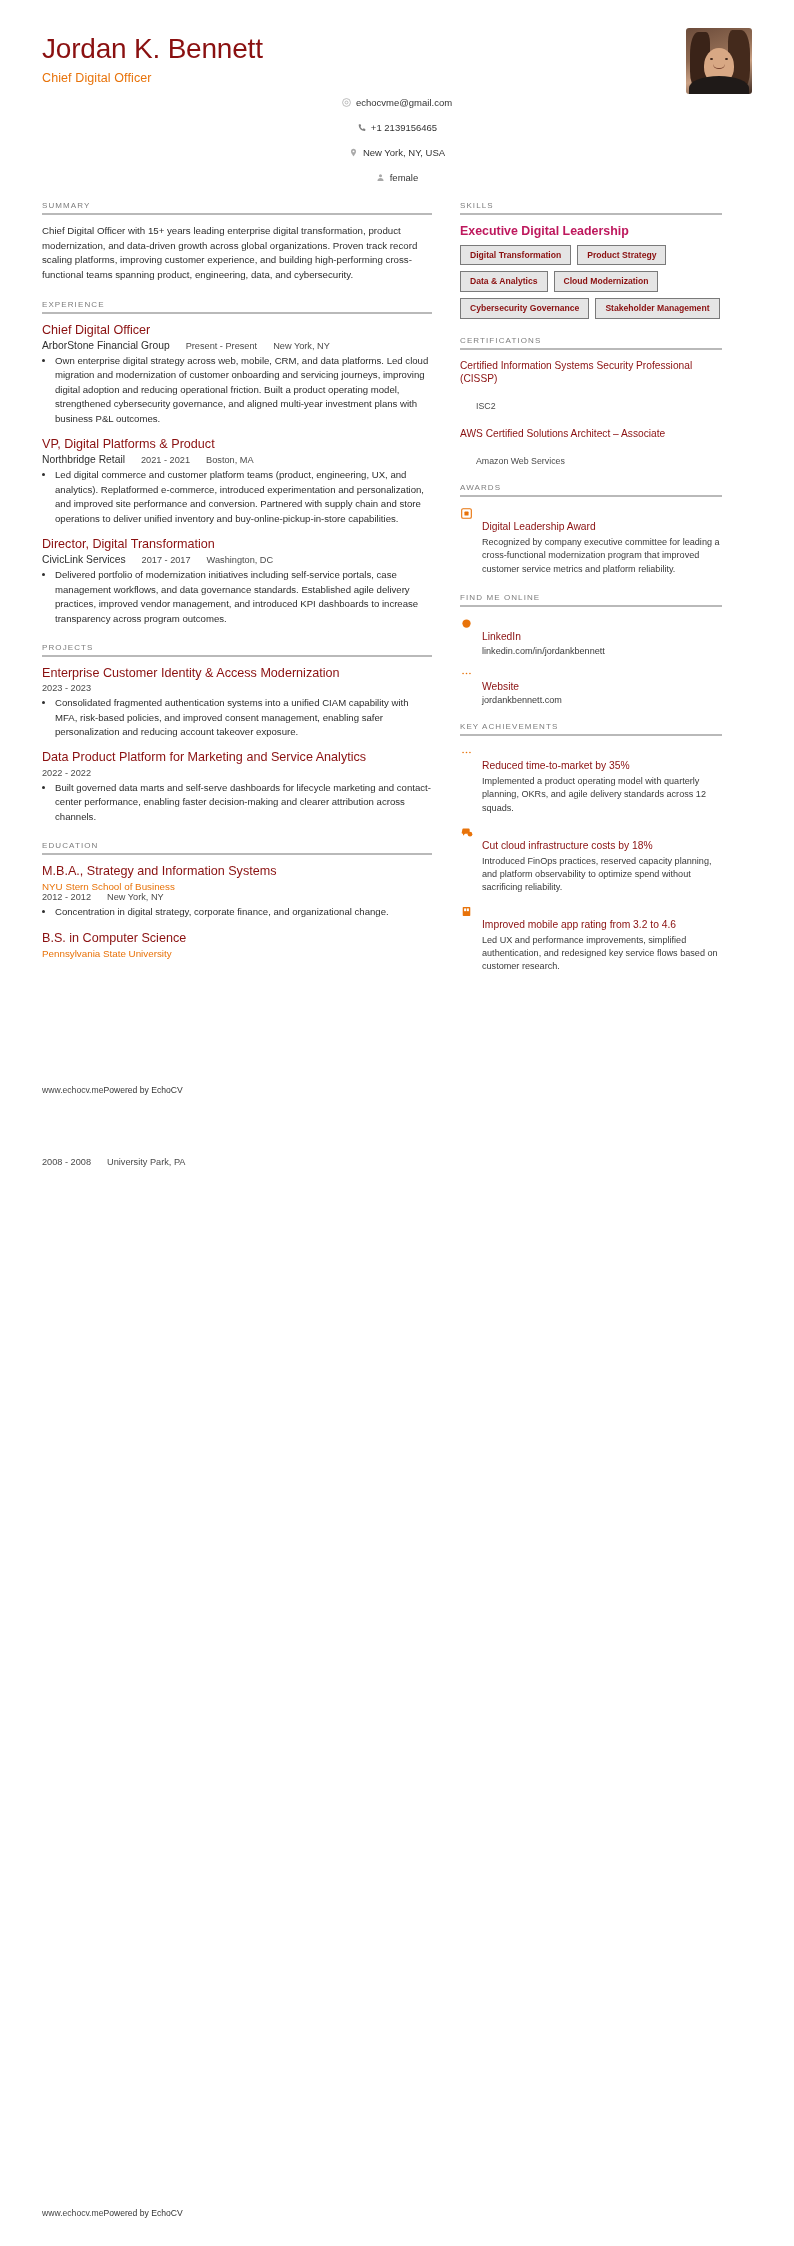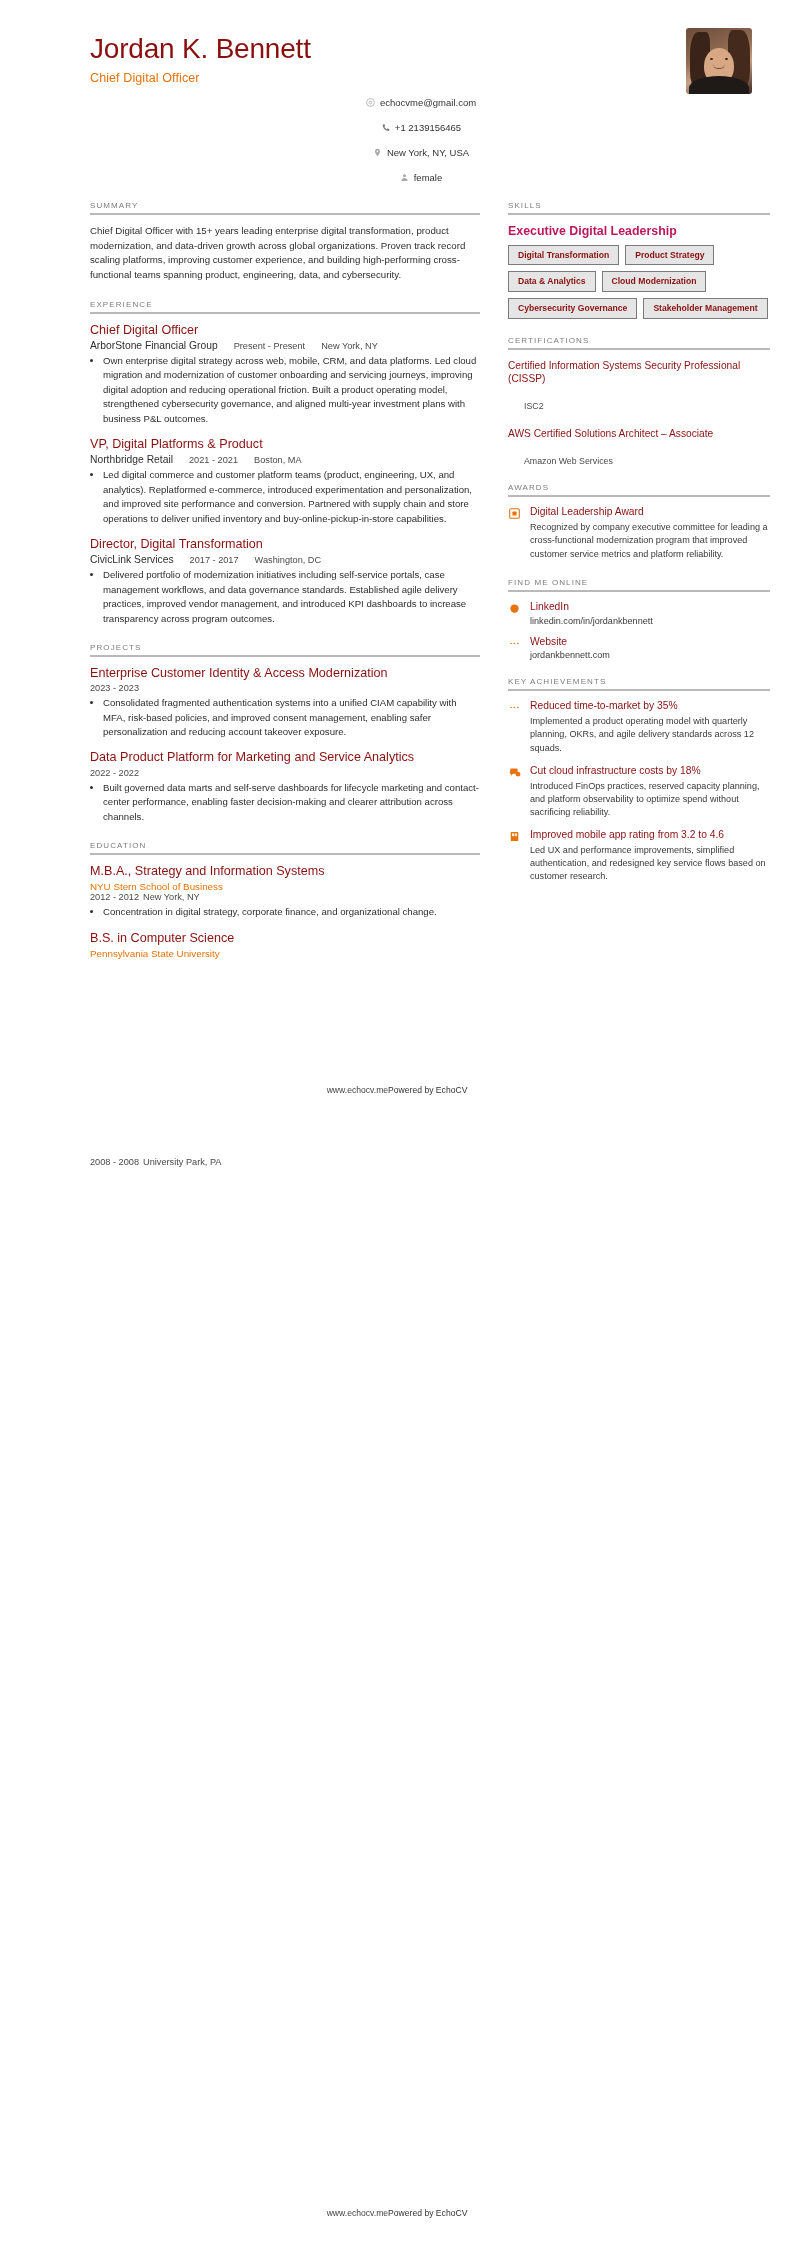--- a/index.html
+++ b/index.html
@@ -8,21 +8,20 @@
     padding: 0;
     background: #ffffff;
     font-family: "Liberation Sans", sans-serif;
     color: #333333;
   }
   .page {
     position: relative;
     width: 794px;
     background: #ffffff;
     overflow: hidden;
-    padding-left: 48px;
   }
   .page-1 { height: 1123px; }
   .page-2 { height: 1123px; }
 
   
   .header {
     padding: 34px 42px 0 42px;
     position: relative;
   }
   .name {
@@ -161,21 +160,21 @@
   .bullets {
     margin: 0;
     padding-left: 13px;
     font-size: 9.6px;
     line-height: 1.5;
     color: #2e2e2e;
   }
   .bullets li { margin-bottom: 2px; }
 
   .edu-line {
-    display:flex; align-items:baseline; gap:4px;
+    display:flex; align-items:baseline; gap:16px;
     font-size: 9.2px; color:#4a4a4a; margin-bottom:3px;
   }
 
   
   .skill-group-title {
     font-size: 12.4px;
     color: #be185d;
     margin: 0 0 7px 0;
     font-weight: 700;
   }
@@ -203,21 +202,21 @@
 
   .ico-item { display: flex; gap: 9px; margin-bottom: 10px; }
   .ico-item:last-child { margin-bottom: 0; }
   .ico {
     flex: 0 0 13px;
     width: 13px; height: 13px;
     margin-top: 1px;
     display: flex; align-items: center; justify-content: center;
   }
   .ico svg { display:block; }
-  .ico-body { flex: 1 1 auto; min-width: 0; }
+  .ico-body { flex: 1 1 auto; min-width: 0; margin-top: 15px; }
   .ico-title {
     font-size: 10.3px;
     color: #8a1010;
     margin: 0 0 2px 0;
     line-height: 1.25;
   }
   .ico-desc {
     font-size: 9.1px;
     color: #3a3a3a;
     line-height: 1.45;
@@ -229,21 +228,21 @@
     margin: 0;
   }
 
   
   .footer {
     position: absolute;
     left: 42px;
     right: 42px;
     bottom: 28px;
     display: flex;
-    justify-content: center;
+    justify-content: flex-start;
     align-items: center;
     font-size: 8.6px;
     color: #444;
   }
   .footer .brand { font-size: 8.6px; color: #333; }
 
   
   .page2-body { padding: 34px 42px 0 42px; }
   .page2-left { width: 390px; }
 </style>

